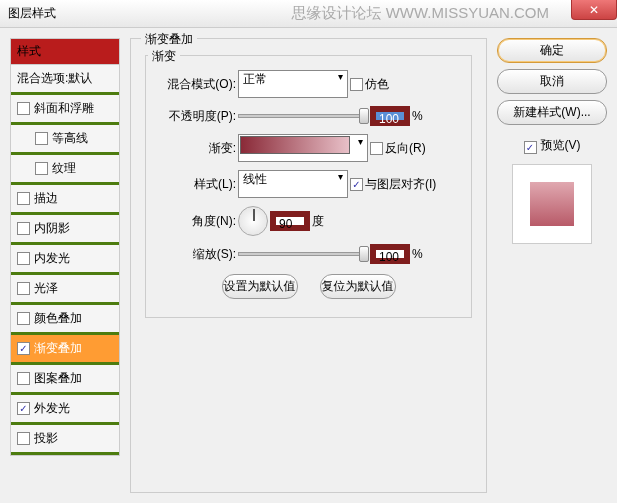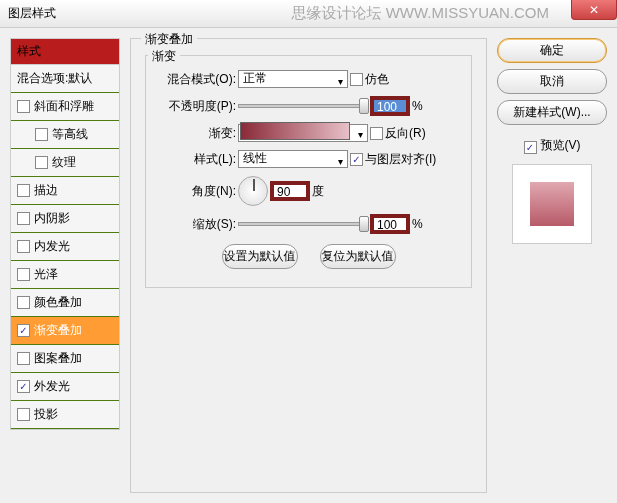--- a/index.html
+++ b/index.html
@@ -5,36 +5,36 @@
 * { box-sizing: border-box; margin: 0; padding: 0; font-family: "Microsoft YaHei", SimSun, sans-serif; font-size: 12px; }
 body { background: #f0f0f0; width: 617px; height: 503px; overflow: hidden; position: relative; }
 .titlebar { height: 28px; background: linear-gradient(#fff, #e8e8e8); border-bottom: 1px solid #ccc; display: flex; align-items: center; padding: 0 8px; position: relative; }
 .titlebar-title { flex: 1; }
 .watermark { color: #aaa; font-size: 15px; margin-right: 60px; }
 .close-btn { position: absolute; right: 0; top: 0; width: 46px; height: 20px; background: linear-gradient(#e77, #c44); color: #fff; display: flex; align-items: center; justify-content: center; border-radius: 0 0 4px 4px; border: 1px solid #a33; border-top: none; font-size: 14px; }
 .body { display: flex; padding: 10px; gap: 10px; height: calc(100% - 28px); }
 .left-panel { width: 110px; }
 .styles-group { border: 1px solid #ccc; background: #f5f5f5; }
 .styles-header { background: #b91c1c; padding: 4px 6px; border-bottom: 1px solid #ccc; }
-.style-item { padding: 5px 6px; border-bottom: 1px solid #4d7c0f; display: flex; align-items: center; gap: 4px; cursor: pointer; }
+.style-item { padding: 5px 6px; border-bottom: 3px solid #4d7c0f; display: flex; align-items: center; gap: 4px; cursor: pointer; }
 .style-item.selected { background: #ff9c33; color: #fff; }
 .style-item.indent { padding-left: 24px; }
 .cb { width: 13px; height: 13px; border: 1px solid #888; background: #fff; display: inline-flex; align-items: center; justify-content: center; font-size: 10px; color: #33a; }
 .cb.checked::after { content: "✓"; }
 .middle-panel { flex: 1; }
 .fieldset { border: 1px solid #ccc; padding: 10px 14px; position: relative; height: 100%; }
 .fieldset-title { position: absolute; top: -8px; left: 10px; background: #f0f0f0; padding: 0 4px; }
 .inner-fieldset { border: 1px solid #ccc; padding: 14px 12px 18px; position: relative; margin-top: 6px; }
 .inner-title { position: absolute; top: -8px; left: 2px; background: #f0f0f0; padding: 0 4px; }
 .row { display: flex; align-items: center; margin-bottom: 8px; gap: 2px; }
 .lbl { width: 78px; text-align: right; }
-.dropdown { border: 1px solid #888; background: #fff; height: 18px; display: flex; align-items: flex-end; padding: 0 4px; position: relative; }
+.dropdown { border: 1px solid #888; background: #fff; height: 28px; display: flex; align-items: flex-start; padding: 0 4px; position: relative; }
 .dropdown::after { content: "▾"; position: absolute; right: 4px; font-size: 10px; }
 .grad-swatch { width: 110px; height: 18px; border: 1px solid #666; background: linear-gradient(to right, #8a2a38, #e8c0c8); }
-.num-input { width: 40px; height: 20px; border: 4px solid #7f1d1d; background: #fff; padding: 0 3px; }
+.num-input { width: 40px; height: 20px; border: 6px solid #7f1d1d; background: #fff; padding: 0 3px; }
 .num-input.hl { background: #5a8fd6; color: #fff; }
 .dial { width: 30px; height: 30px; border: 1px solid #aaa; border-radius: 50%; background: radial-gradient(#fff, #ddd); position: relative; }
 .dial::after { content: ""; position: absolute; width: 2px; height: 12px; background: #555; left: 14px; top: 2px; }
 .slider { width: 130px; height: 4px; background: #ccc; border: 1px solid #999; position: relative; }
 .slider-thumb { position: absolute; width: 10px; height: 16px; background: linear-gradient(#fff,#ccc); border: 1px solid #888; top: -7px; border-radius: 2px; }
 .btn { border: 1px solid #999; background: linear-gradient(#fff,#e5e5e5); padding: 3px 1px; border-radius: 12px; cursor: pointer; }
 .btn-row { display: flex; gap: 22px; justify-content: center; margin-top: 10px; }
 .right-panel { width: 110px; display: flex; flex-direction: column; gap: 6px; align-items: center; }
 .right-panel .btn { width: 100%; text-align: center; }
 .btn.primary { border-color: #d49a3a; box-shadow: 0 0 0 1px #f5c97a inset; }

